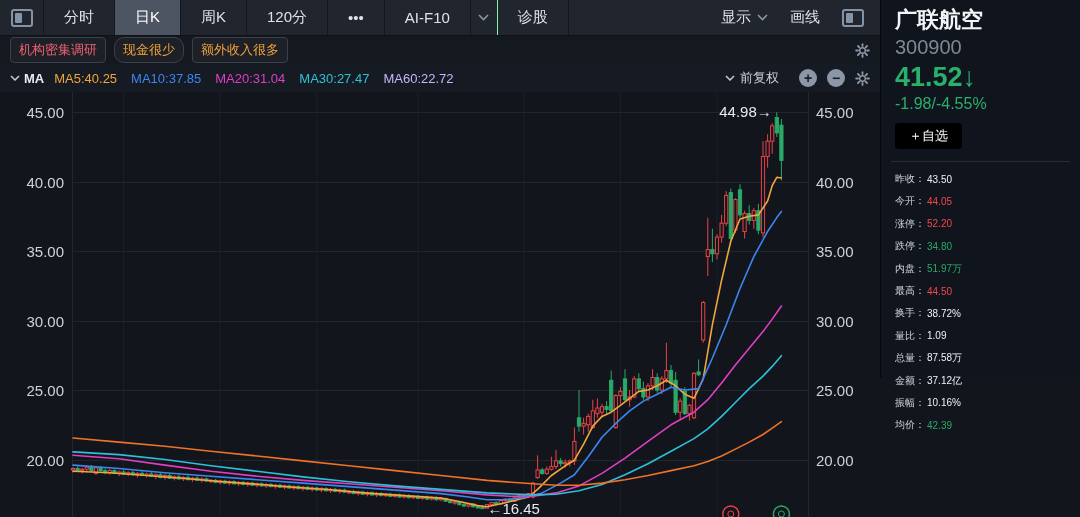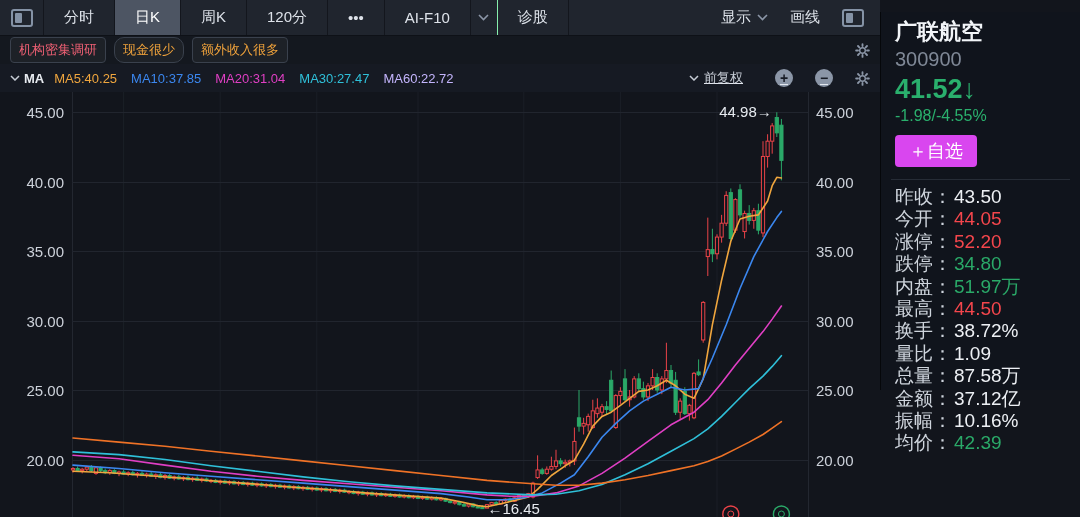--- a/index.html
+++ b/index.html
@@ -17,44 +17,44 @@
        color:#dde2e9;border-right:1px solid #13161d;cursor:default;white-space:nowrap;}
   .tab.active{background:#4d5563;color:#ffffff;}
   .chev{display:flex;align-items:center;justify-content:center;color:#8b96a7;}
   .toolbar-right{margin-left:auto;display:flex;align-items:center;gap:22px;padding-right:16px;}
   .menu-item{display:flex;align-items:center;gap:6px;font-size:15px;color:#dde2e9;}
   
   .badges-row{position:absolute;left:0;top:36px;width:880px;height:28px;background:#14181f;
               display:flex;align-items:center;padding:0 10px;z-index:5;}
   .badge{height:20px;display:flex;align-items:center;padding:12px 8px;margin-right:8px;border-radius:4px;
          background:rgba(255,255,255,0.04);border:1px solid #3a414d;font-size:13px;white-space:nowrap;}
-  .row-right{margin-left:auto;display:flex;align-items:center;gap:22px;text-decoration:underline;}
+  .row-right{margin-left:auto;display:flex;align-items:center;gap:10px;}
   
   .ma-row{position:absolute;left:0;top:64px;width:880px;height:28px;background:#161a23;
           display:flex;align-items:center;padding:0 10px;font-size:13px;z-index:5;}
   .ma-title{color:#e8ecf1;font-weight:bold;margin:0 10px 0 4px;display:flex;align-items:center;gap:5px;}
   .ma-item{margin-right:14px;white-space:nowrap;}
   .adjust{display:flex;align-items:center;gap:5px;color:#c6ccd5;margin-right:10px;}
   .circle-btn{width:18px;height:18px;border-radius:50%;background:#8b96a7;color:#171b24;font-size:14px;
               font-weight:bold;display:flex;align-items:center;justify-content:center;line-height:1;}
   .gear{color:#8b96a7;display:flex;align-items:center;}
   
   svg.chart{position:absolute;left:0;top:0;z-index:1;}
   
-  .quote{position:absolute;left:880px;top:12px;width:200px;height:378px;background:#10141c;
+  .quote{position:absolute;left:880px;top:0;width:200px;height:378px;background:#10141c;
          border-left:1px solid #05070a;padding:6px 14px 0 14px;z-index:6;}
   .q-name{font-size:22px;font-weight:bold;color:#f2f5f8;line-height:1.25;}
   .q-code{font-size:20px;color:#7f8896;margin-top:2px;}
   .q-price{font-size:27px;font-weight:bold;color:#2ab06d;margin-top:2px;line-height:1.2;}
   .q-change{font-size:16px;color:#2ab06d;margin-top:2px;}
-  .q-add{display:inline-block;margin-top:10px;background:#d946ef;color:#fff;font-size:18px;
+  .q-add{display:inline-block;margin-top:10px;background:#000000;color:#fff;font-size:13px;
          padding:4px 14px;border-radius:4px;border:none;font-family:inherit;}
   .q-divider{border-top:1px solid #262c36;margin:12px -4px 6px -4px;}
   .q-stats{margin-top:2px;}
-  .s-row{display:flex;align-items:center;height:22.4px;font-size:19px;}
+  .s-row{display:flex;align-items:center;height:22.4px;font-size:10px;}
   .s-label{color:#ced4dc;}
   .s-val{margin-left:2px;}
 </style>
 </head>
 <body>
 
 <div class="stage">
 
   <svg class="chart" width="880" height="517" viewBox="0 0 880 517">
       <line x1="72.5" y1="92" x2="72.5" y2="517" stroke="#232730"></line>

